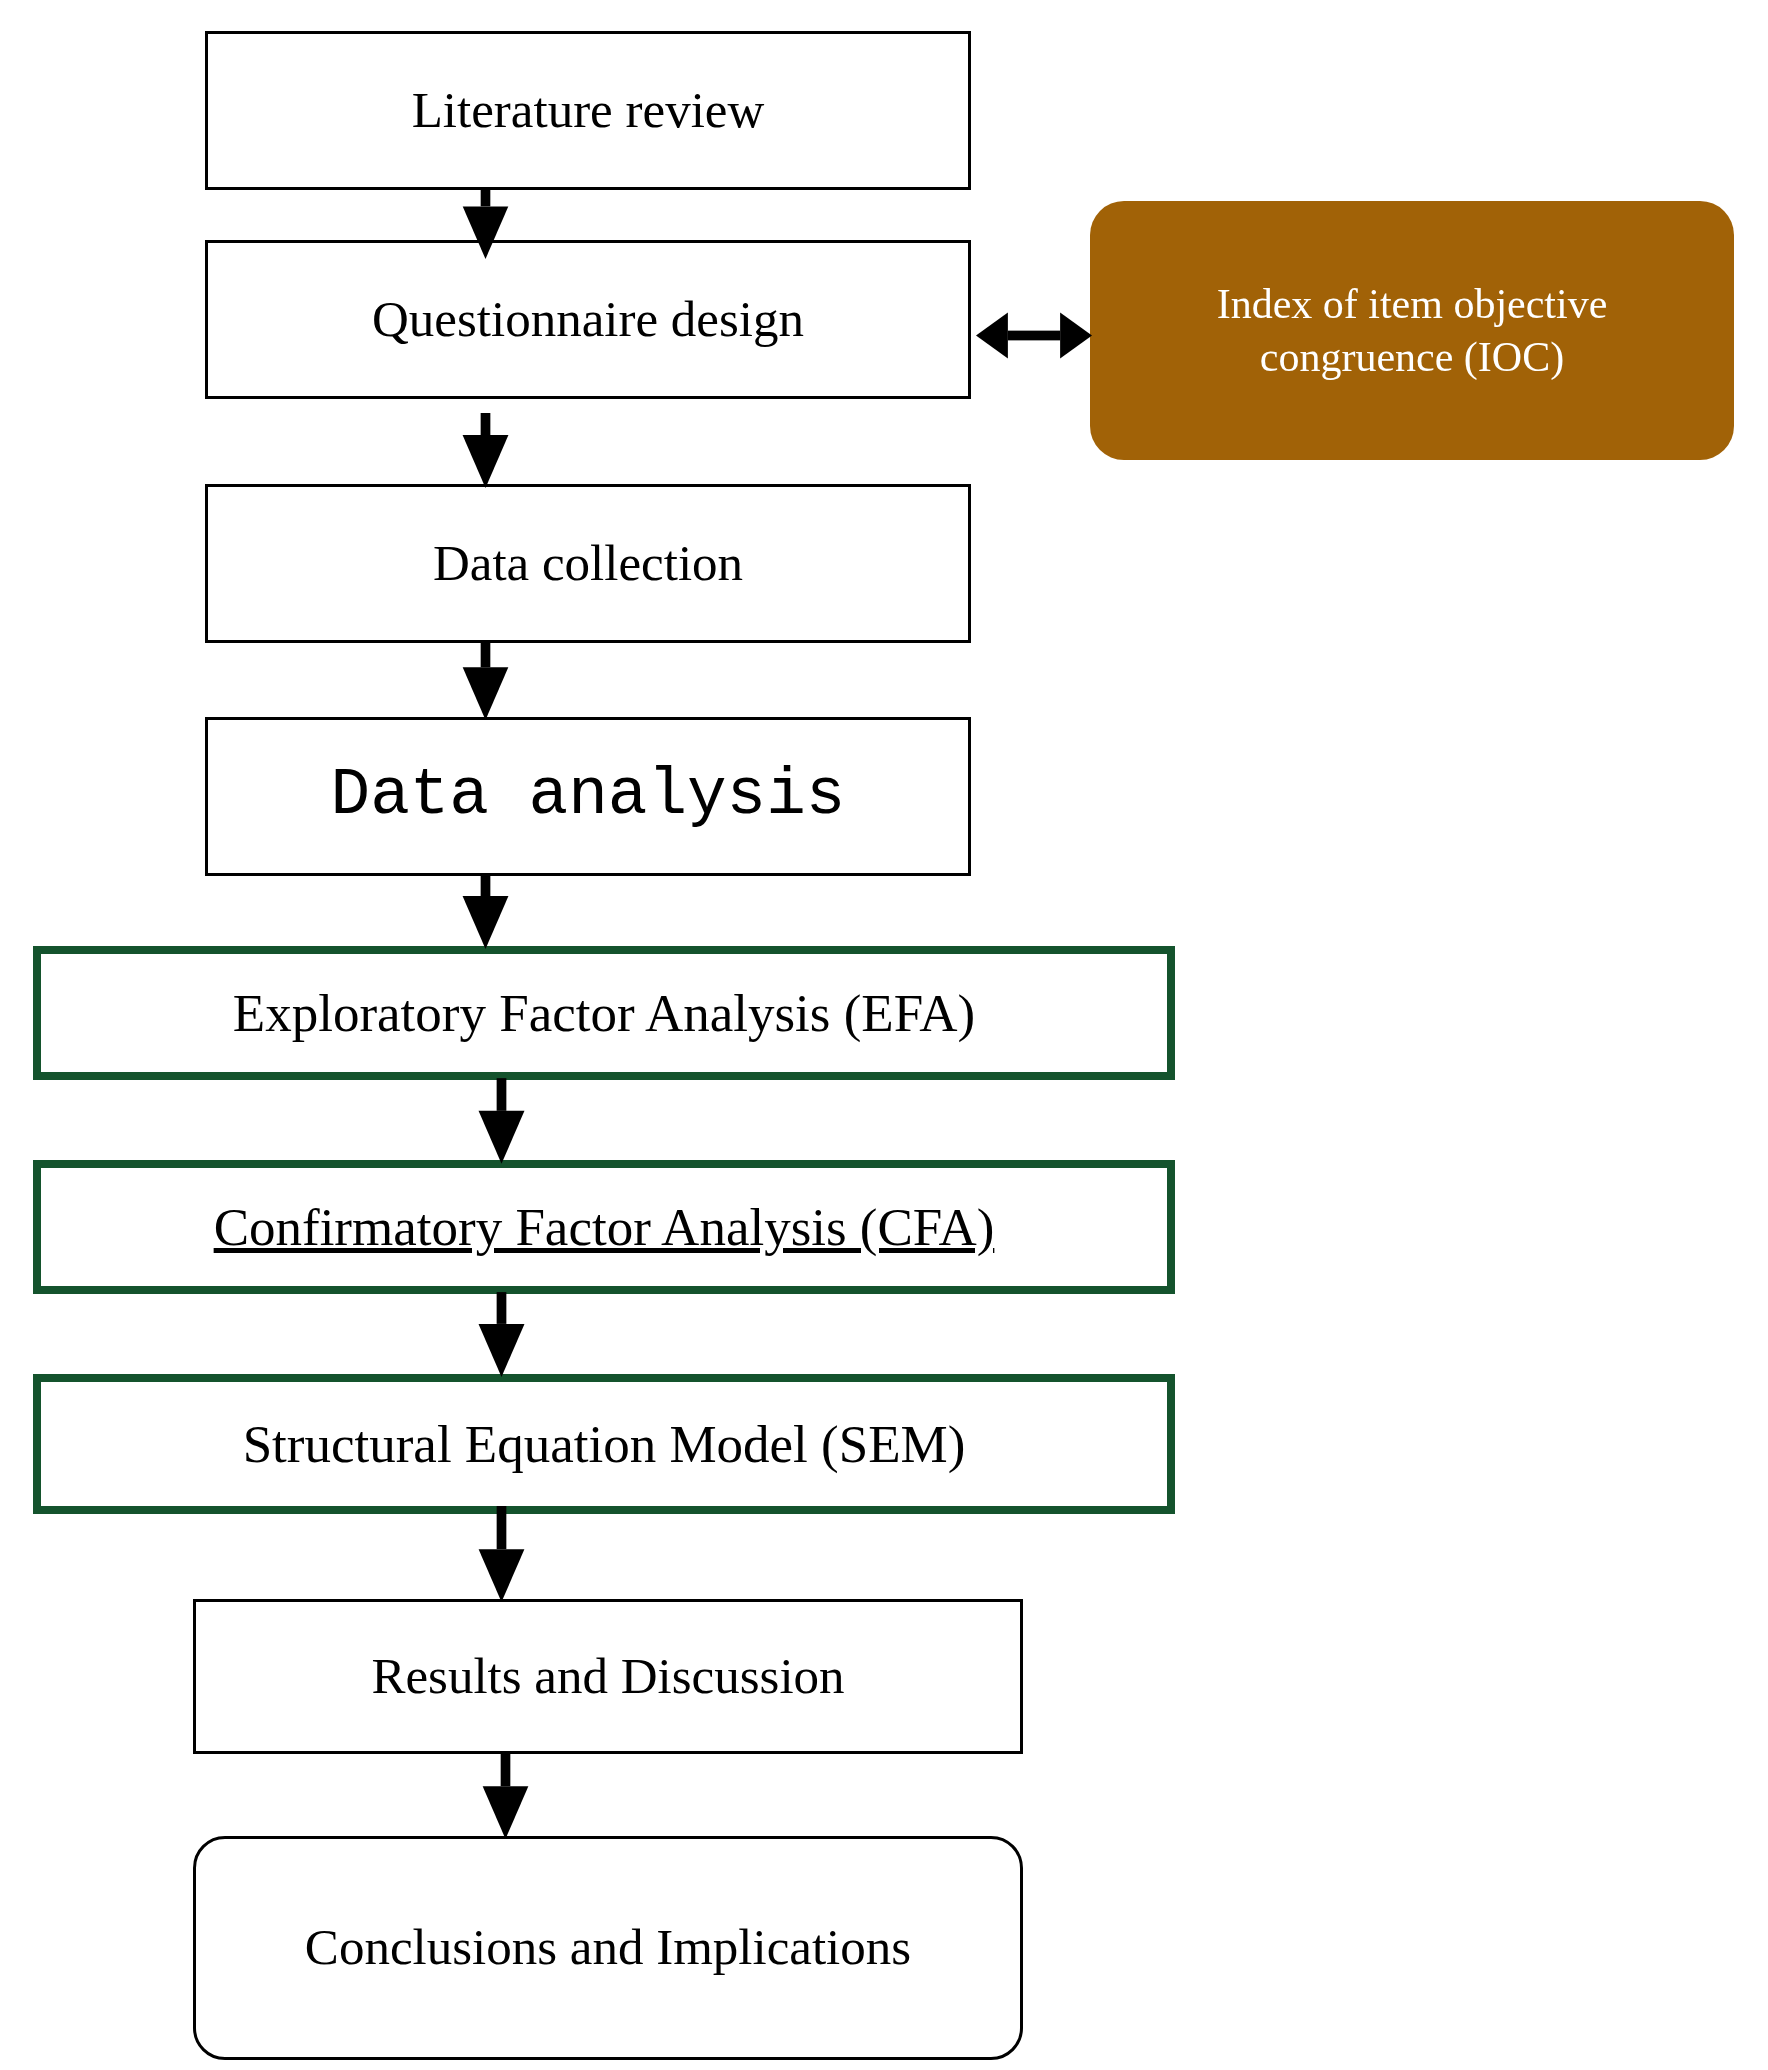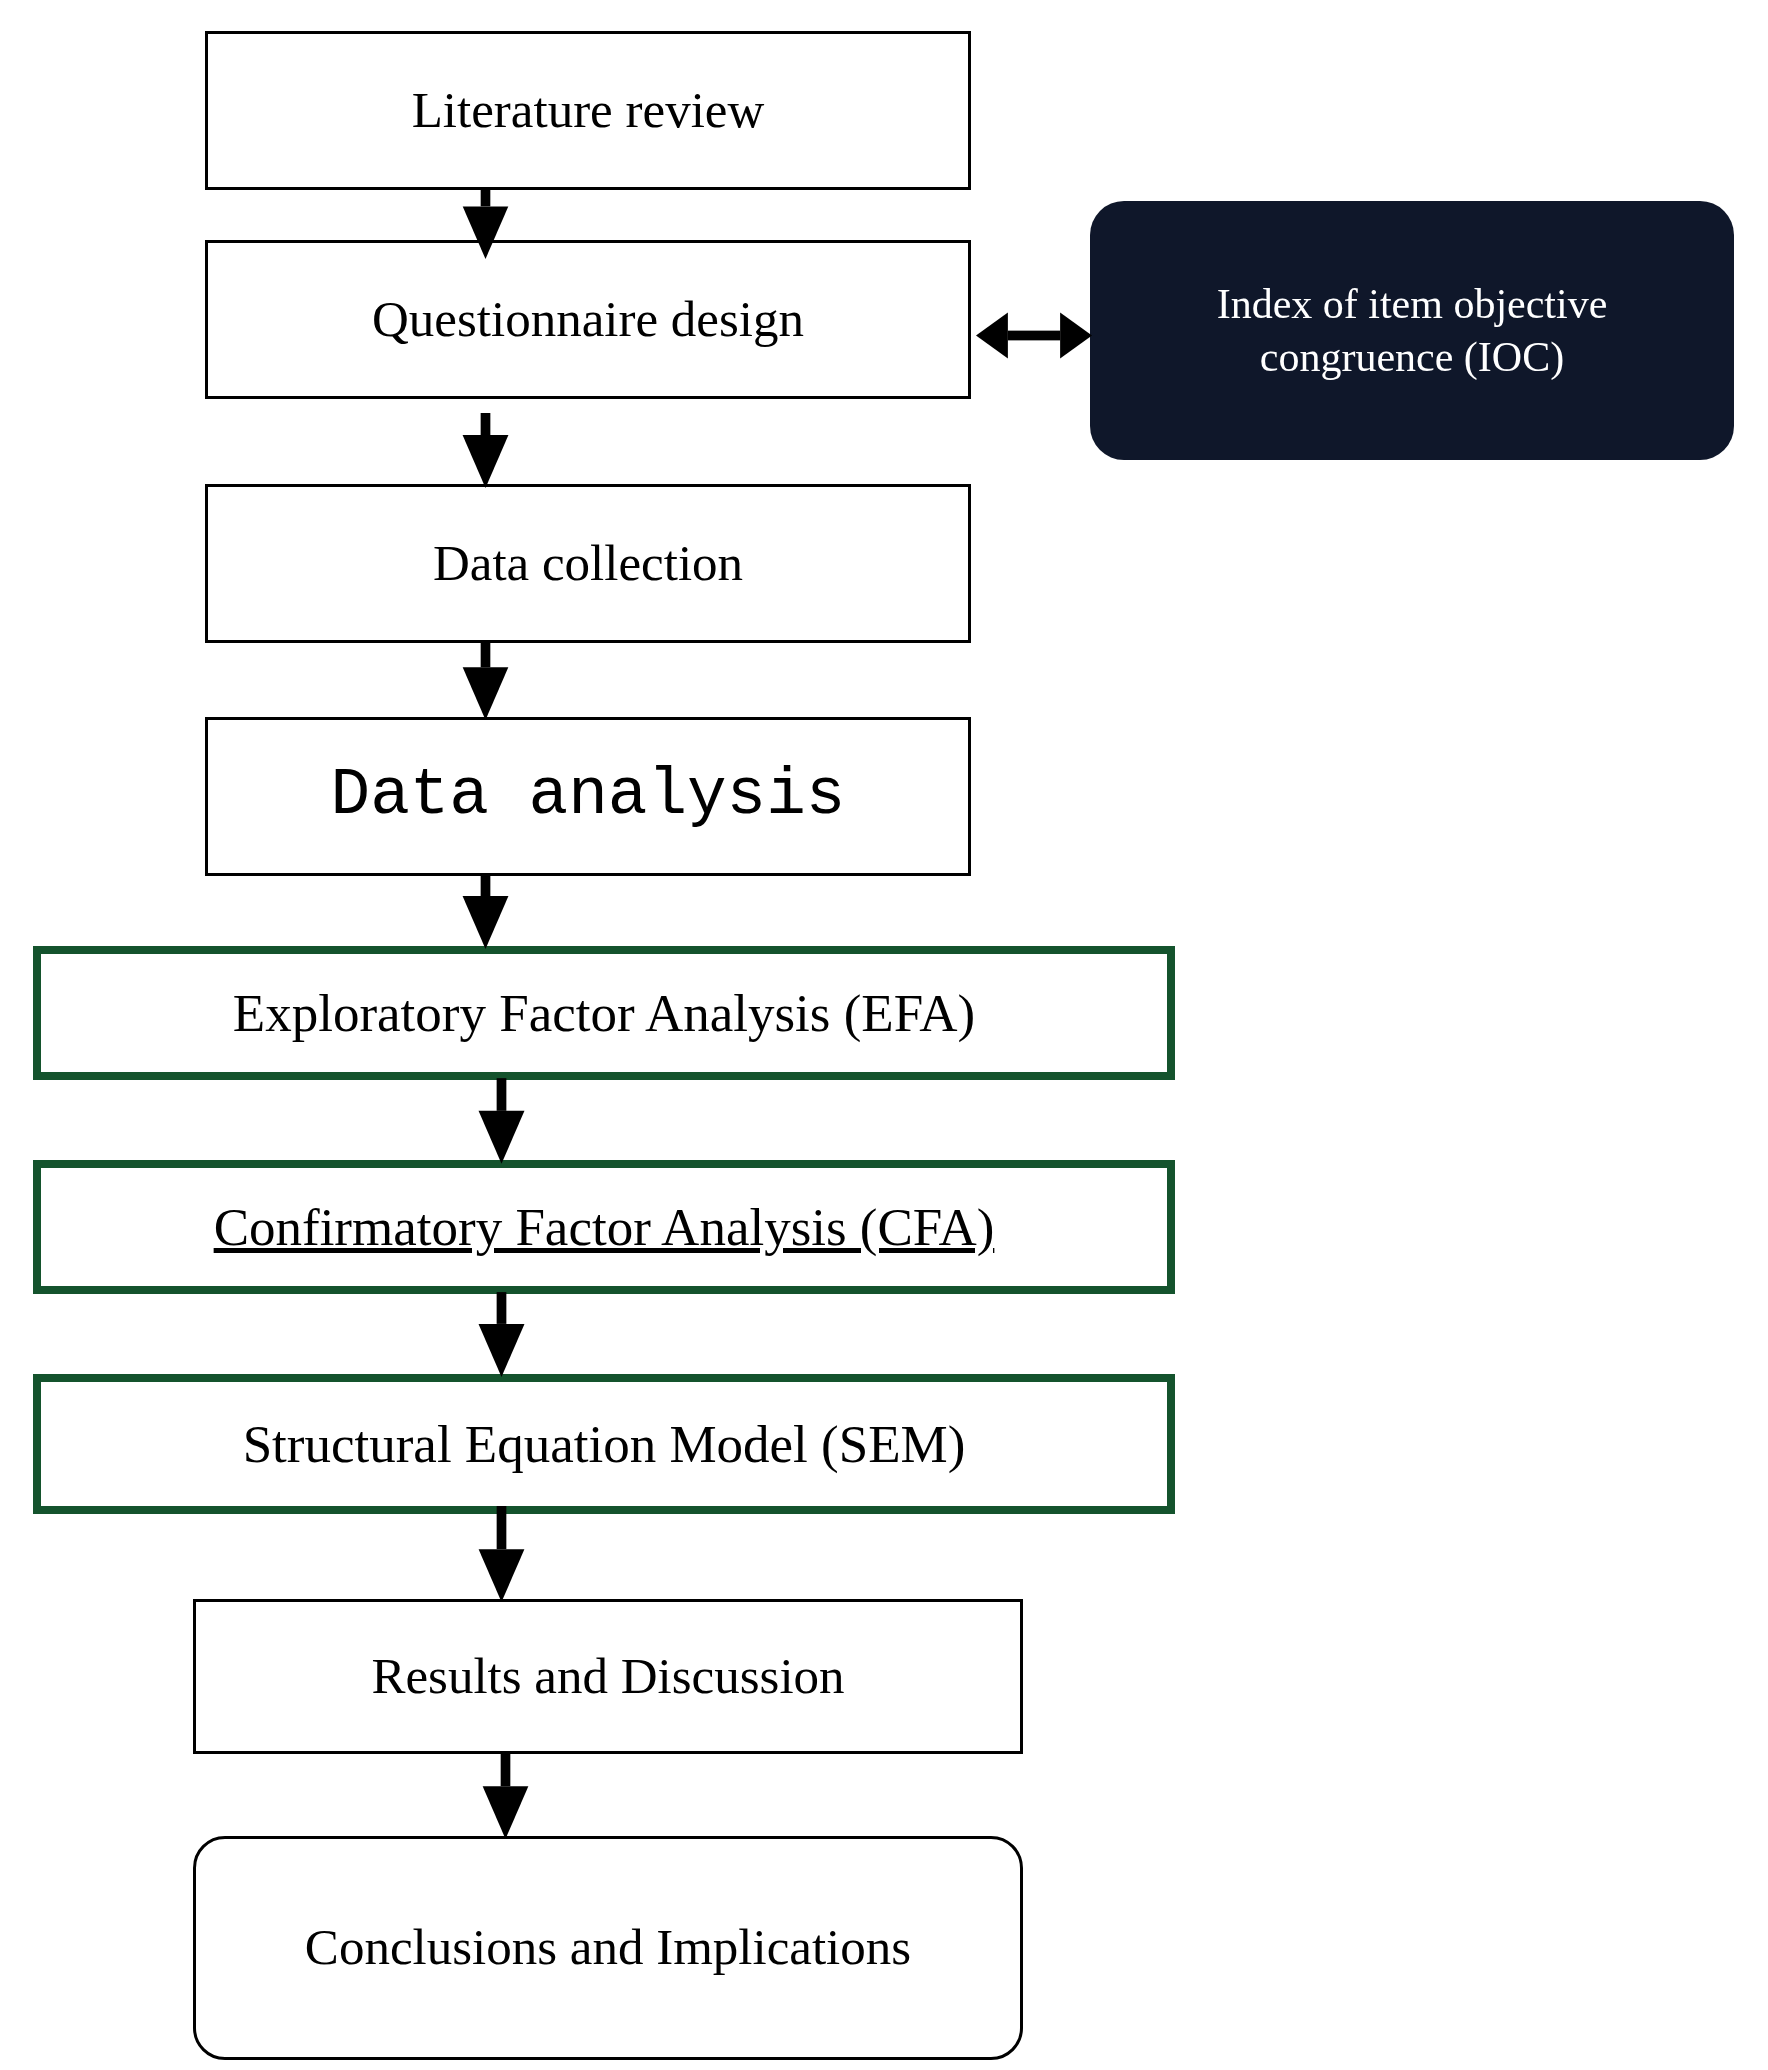--- a/index.html
+++ b/index.html
@@ -28,21 +28,21 @@
   }
   .node.plain {
     border: 3.5px solid #000000;
   }
   .node.highlight {
     border: 8px solid #14532d;
   }
   .node.rounded {
     border: none;
     border-radius: 34px;
-    background: #0f172a;
+    background: #a16207;
     color: #ffffff;
   }
   .node-label {
     display: block;
     width: 100%;
     padding: 0 25px;
     box-sizing: border-box;
   }
   
   .connector {

